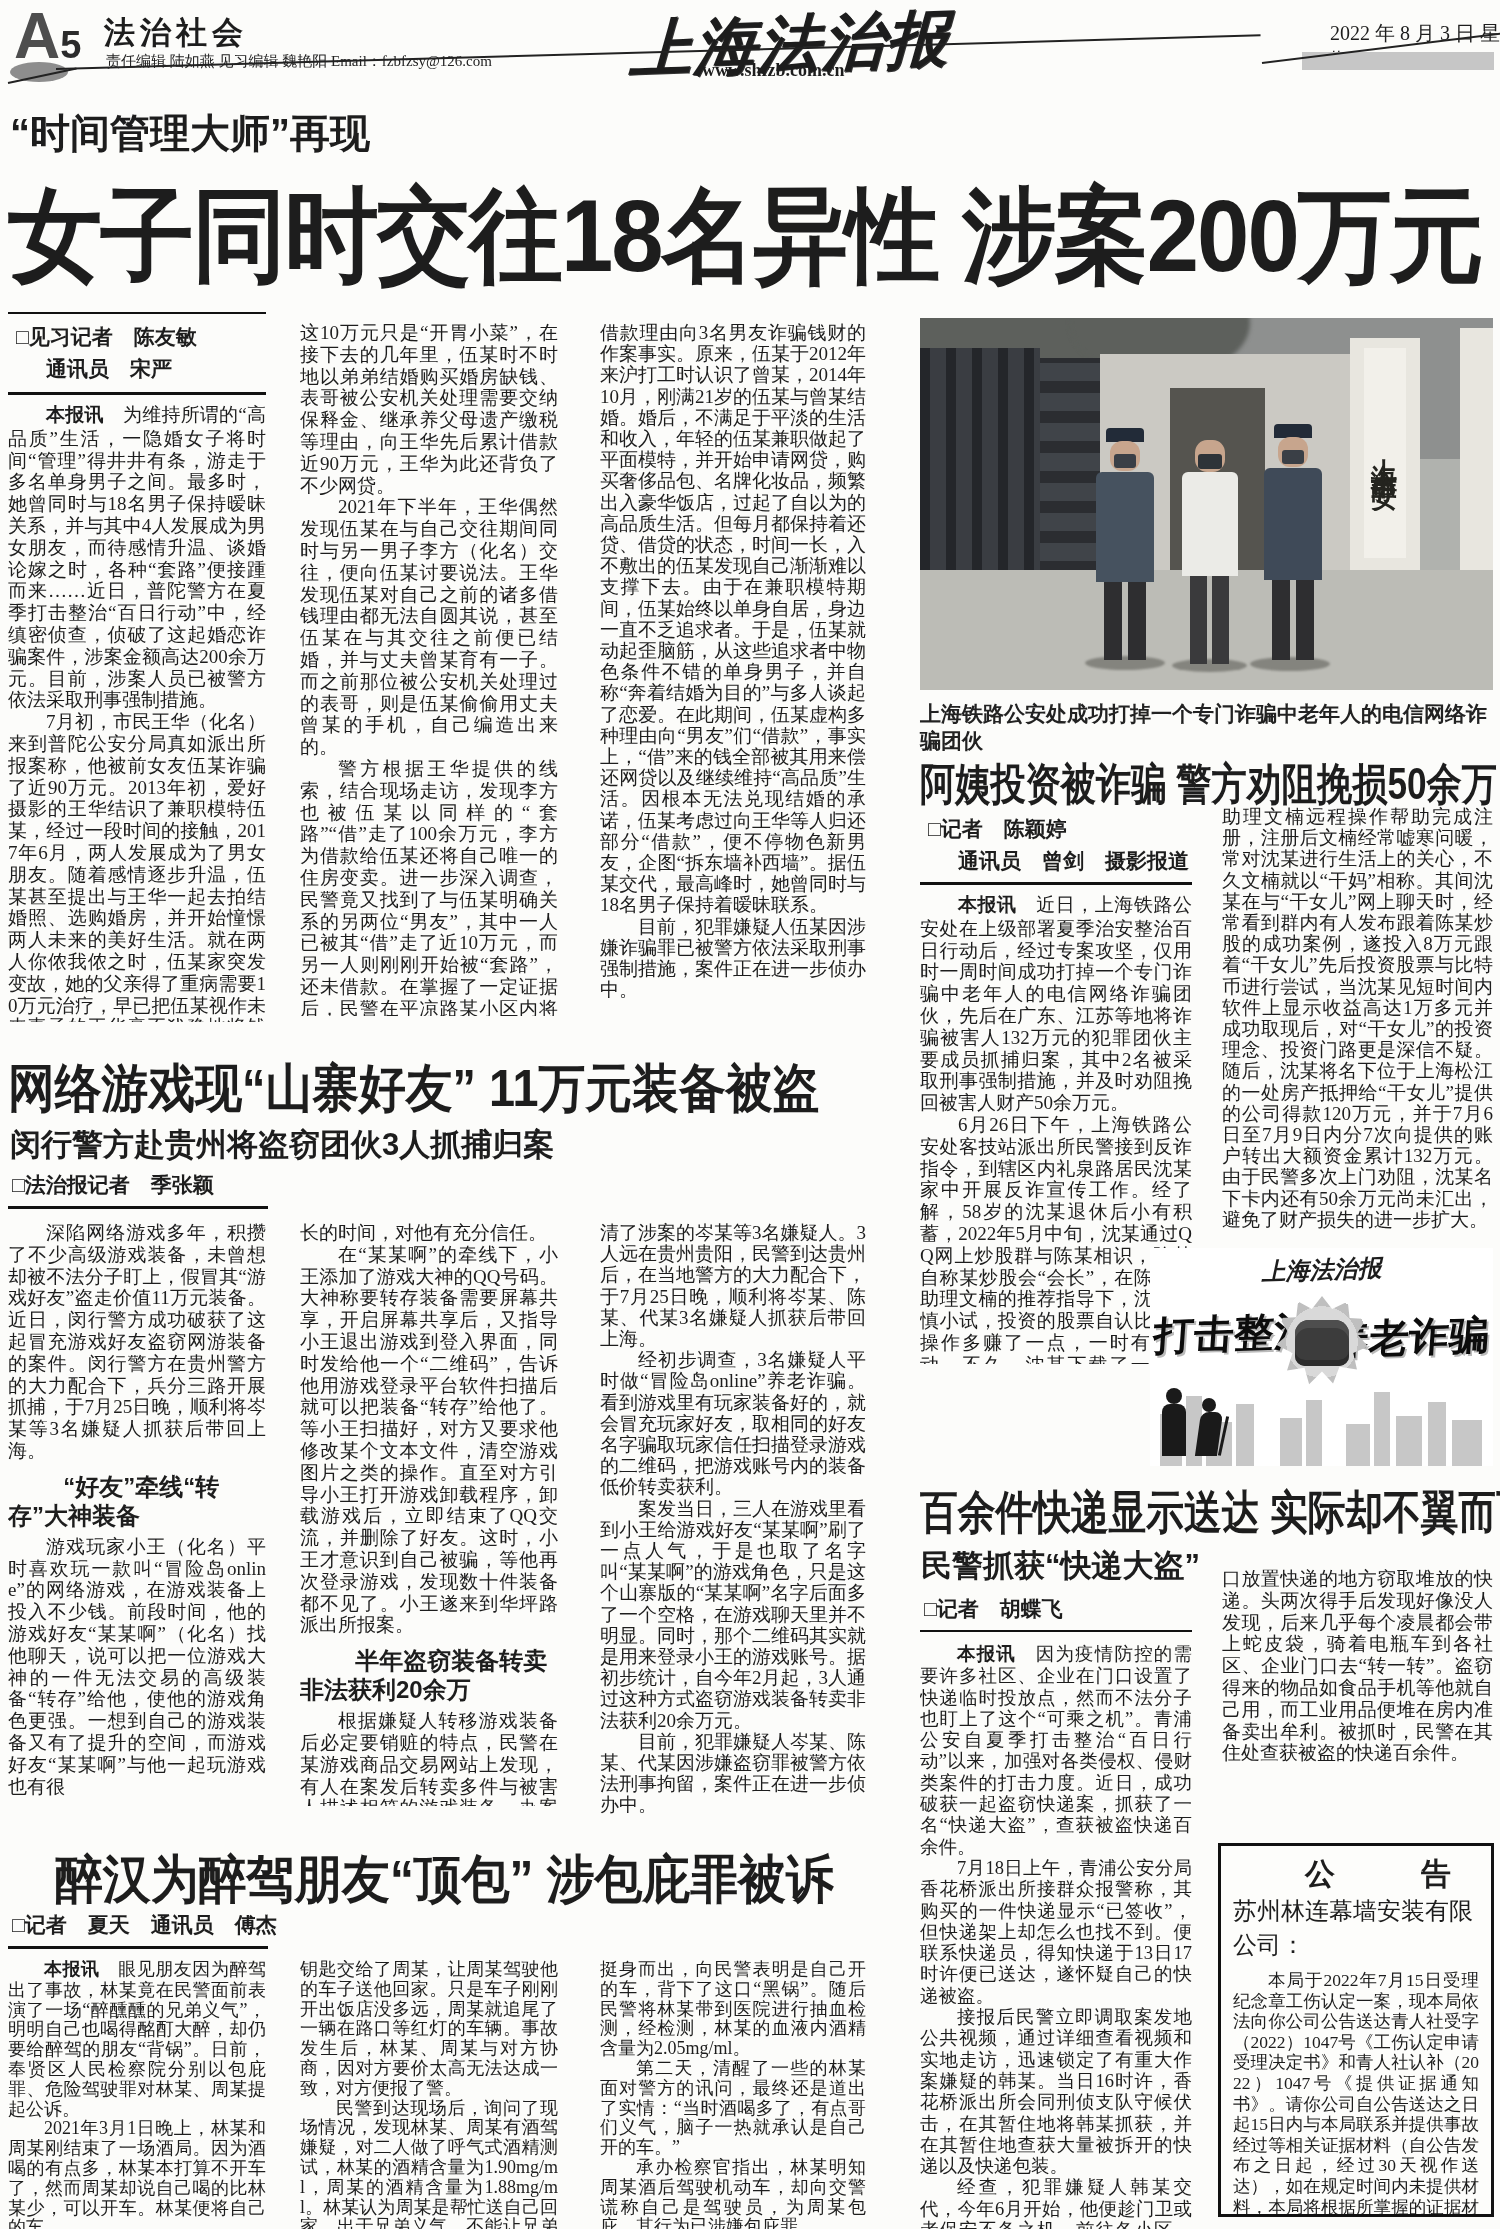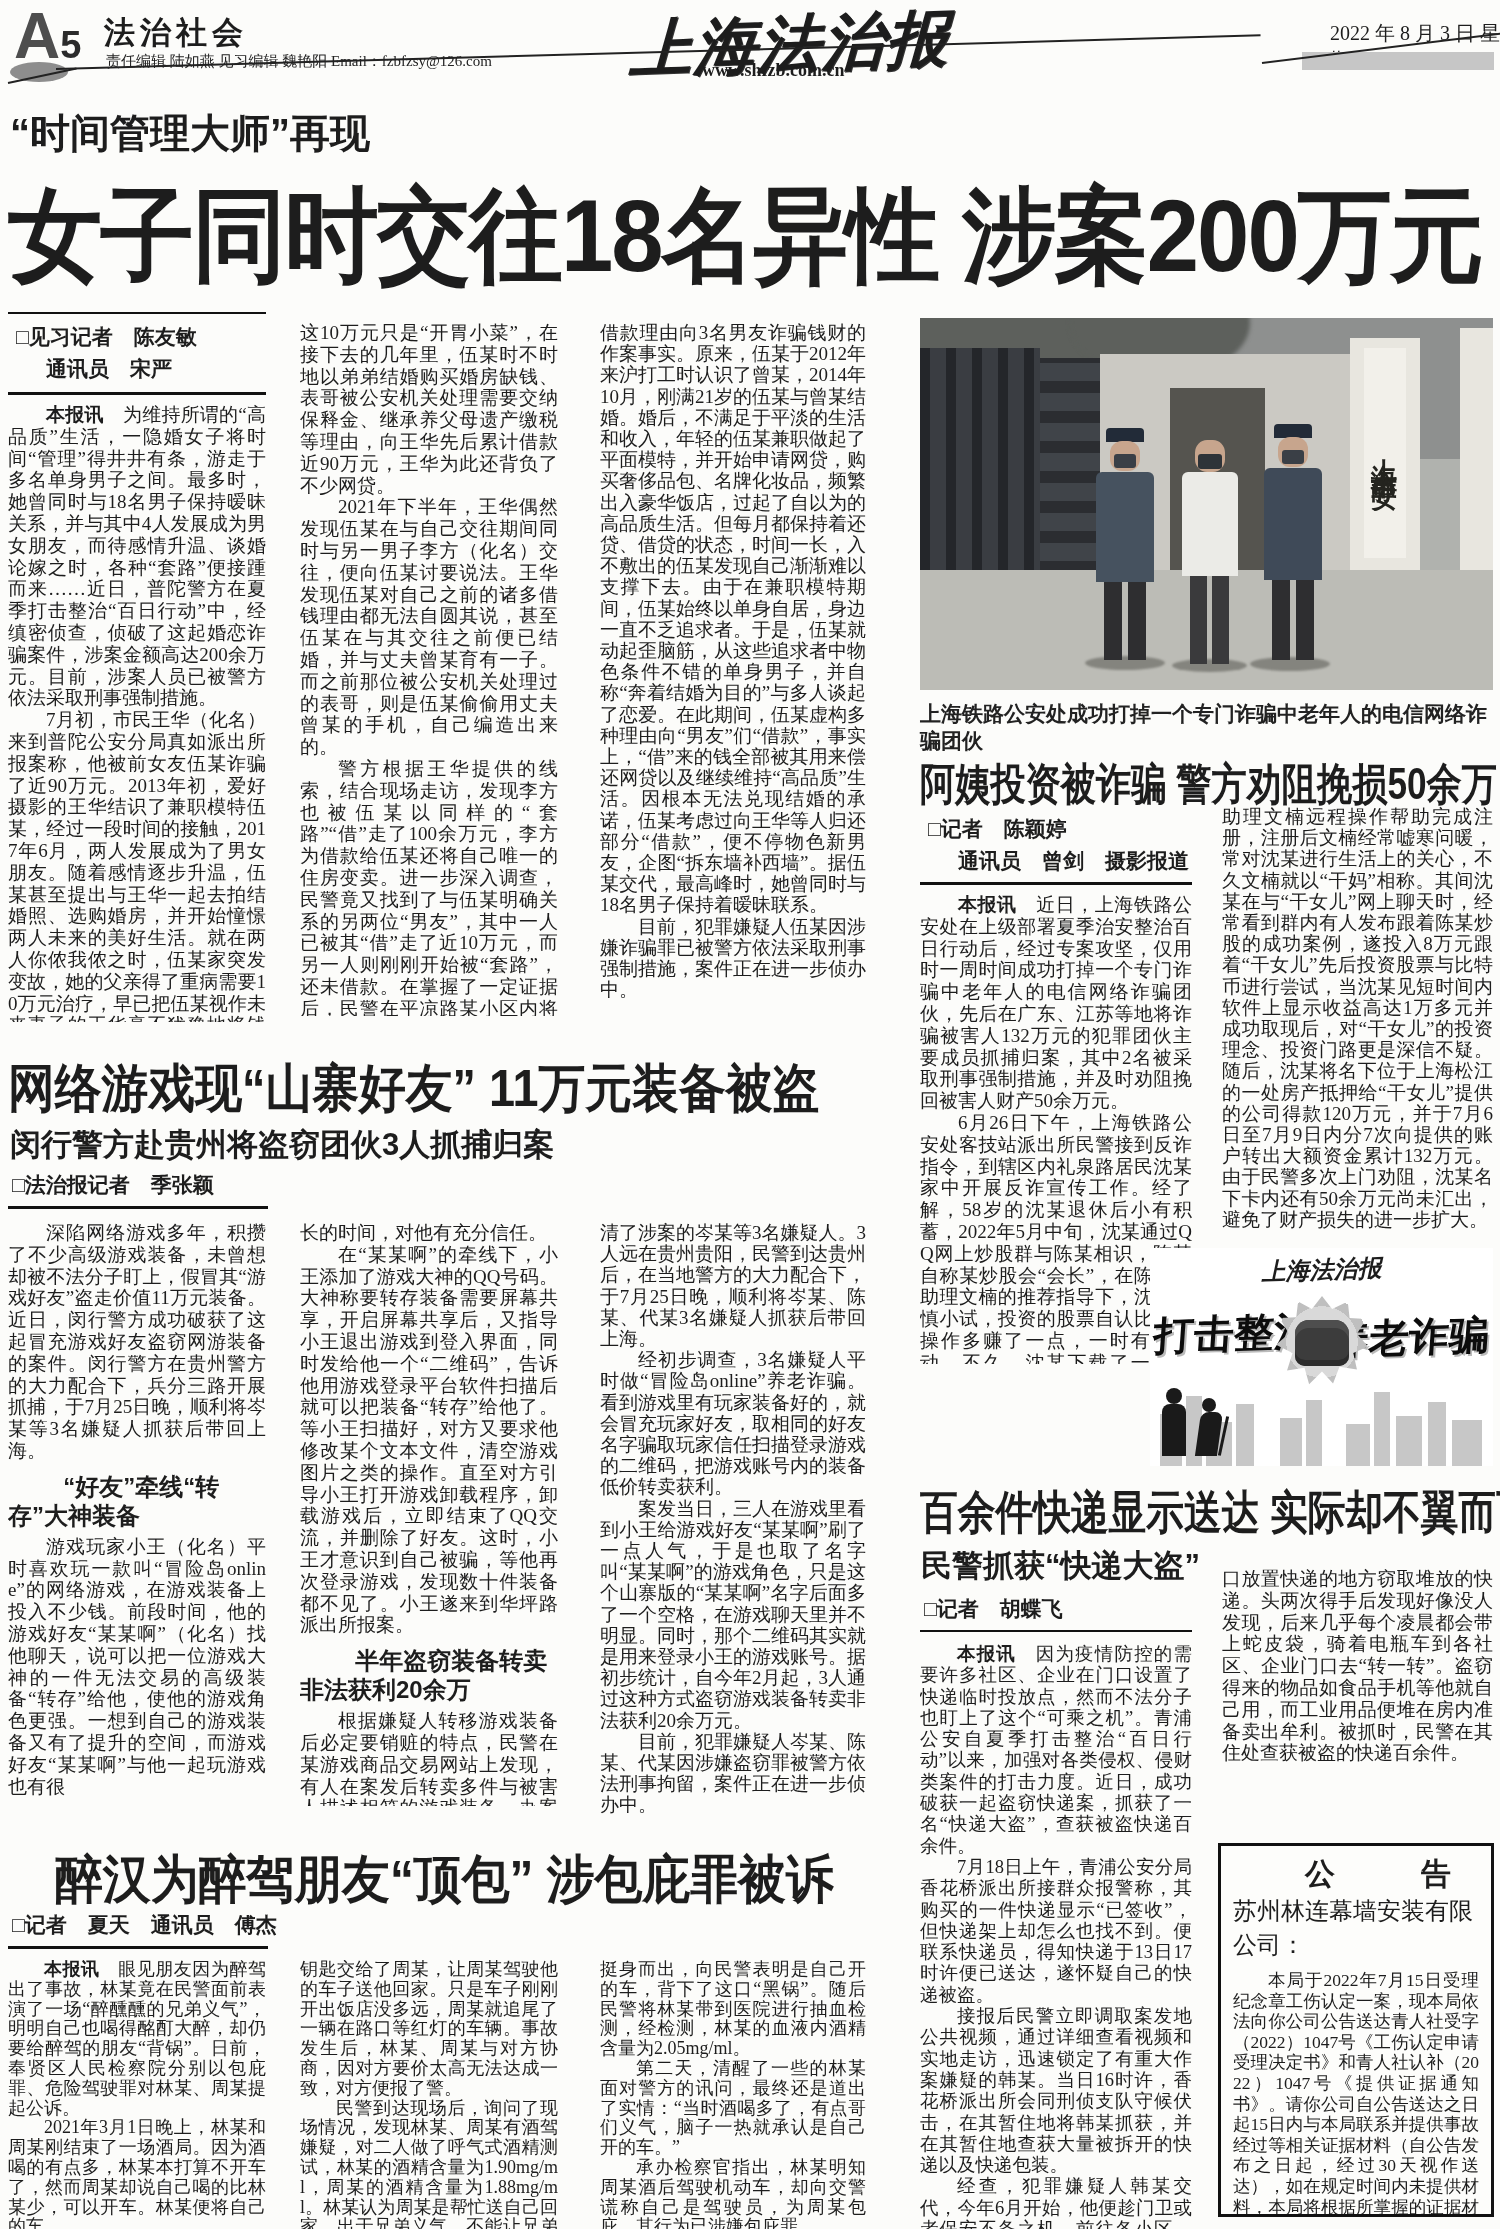--- a/index.html
+++ b/index.html
@@ -30,21 +30,21 @@
   .col{position:absolute;overflow:hidden;text-align:justify;word-break:break-all;}
   .b19 .bp{font-size:19px;line-height:21.8px;}
   .b19t .bp{font-size:19px;line-height:21.2px;}
   .b18 .bp{font-size:18.5px;line-height:21.3px;}
   .b17 .bp{font-size:18px;line-height:19.8px;}
   .bp{margin:0;}
   .bp.p,.bp.lead{text-indent:2em;}
   .bp.cont{text-indent:0;}
   .bp.h{font-family:"Liberation Sans",sans-serif;font-weight:bold;font-size:24px;line-height:29px;
         padding:10px 0 6px 0;text-indent:2.3em;text-align:left;}
-  .bp.lead b{font-family:Liberation Serif, serif;}
+  .bp.lead b{font-family:Liberation Mono, monospace;}
   
   .photo{background:linear-gradient(#8e908f 0 38%,#b0b2ae 38% 100%);overflow:hidden;}
   .ph-foliage{position:absolute;border-radius:50%;background:#5d605c;filter:blur(2px);}
   .ph-gate{position:absolute;background:
       repeating-linear-gradient(90deg,#24262a 0 10px,#3a3d42 10px 26px);}
   .ph-gate2{position:absolute;background:
       repeating-linear-gradient(0deg,#2b2d31 0 12px,#404449 12px 30px);}
   .ph-wall{position:absolute;background:#cbc9c3;}
   .ph-door{position:absolute;background:#55544f;}
   .ph-pillar{position:absolute;background:#e8e6df;}

